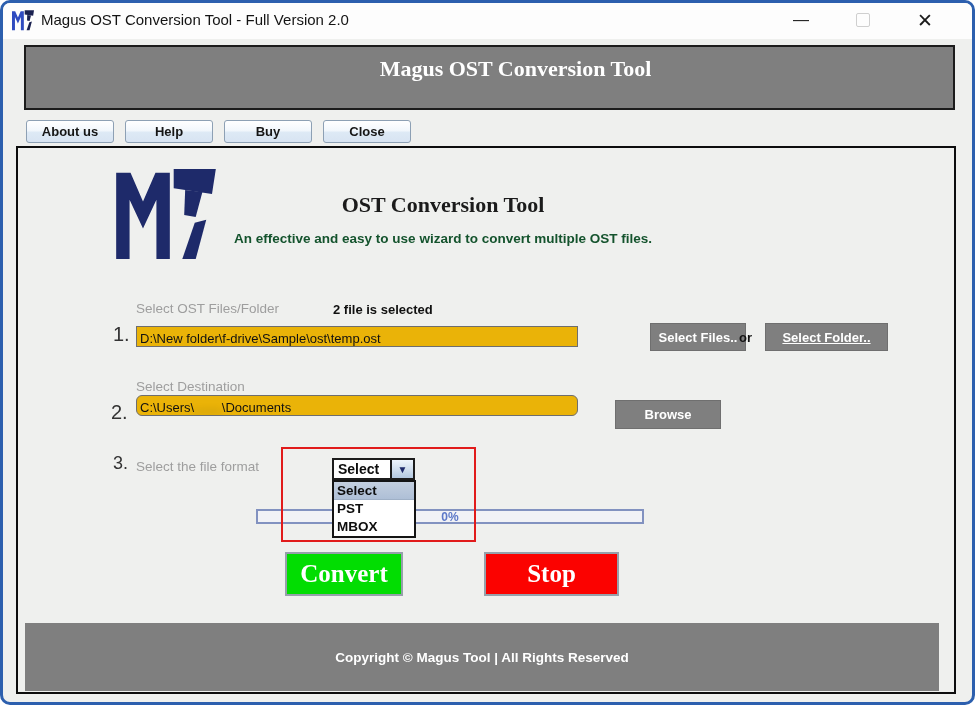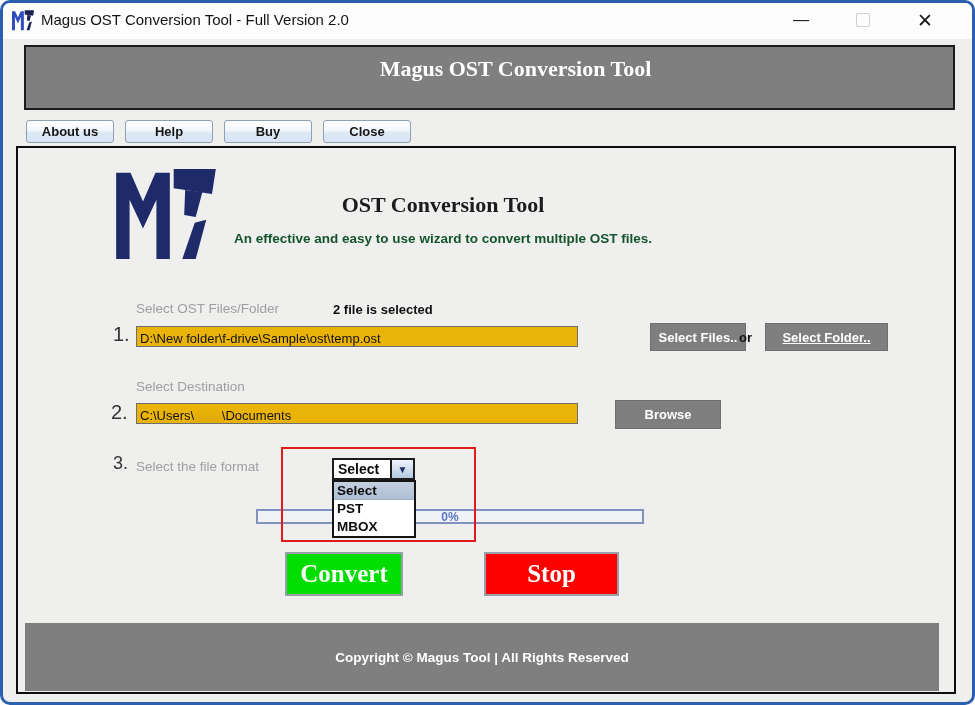--- a/index.html
+++ b/index.html
@@ -63,21 +63,21 @@
   .num-2 { left:108px; top:398px; }
   .num-3 { left:110px; top:450px; font-size:18px; }
 
   .text-input {
     left:133px; width:442px; height:21px; background:#eab308;
     border:1px solid #6e6e6e; font-size:13px; color:#111;
     padding:0 0 0 3px; font-family:"Liberation Sans", sans-serif;
     display:flex; align-items:flex-end; white-space:nowrap; overflow:hidden;
   }
   .input-1 { top:323px; }
-  .input-2 { top:400px; }
+  .input-2 { top:392px;border-radius:6px; }
   .redacted { filter:blur(3px); letter-spacing:1px; }
 
   .gray-btn {
     background:#7f7f7f; color:#fff; font-weight:bold; font-size:13px;
     border:1px solid #6f6f6f; display:flex; align-items:center; justify-content:center;
     cursor:default; font-family:"Liberation Sans", sans-serif;
   }
   .btn-select-files { left:631px; top:320px; width:96px; height:28px;margin-left:16px; }
   .or-text { left:736px; top:327px; font-size:13px; font-weight:bold; color:#111; }
   .btn-select-folder { left:762px; top:320px; width:123px; height:28px;text-decoration:underline; }

